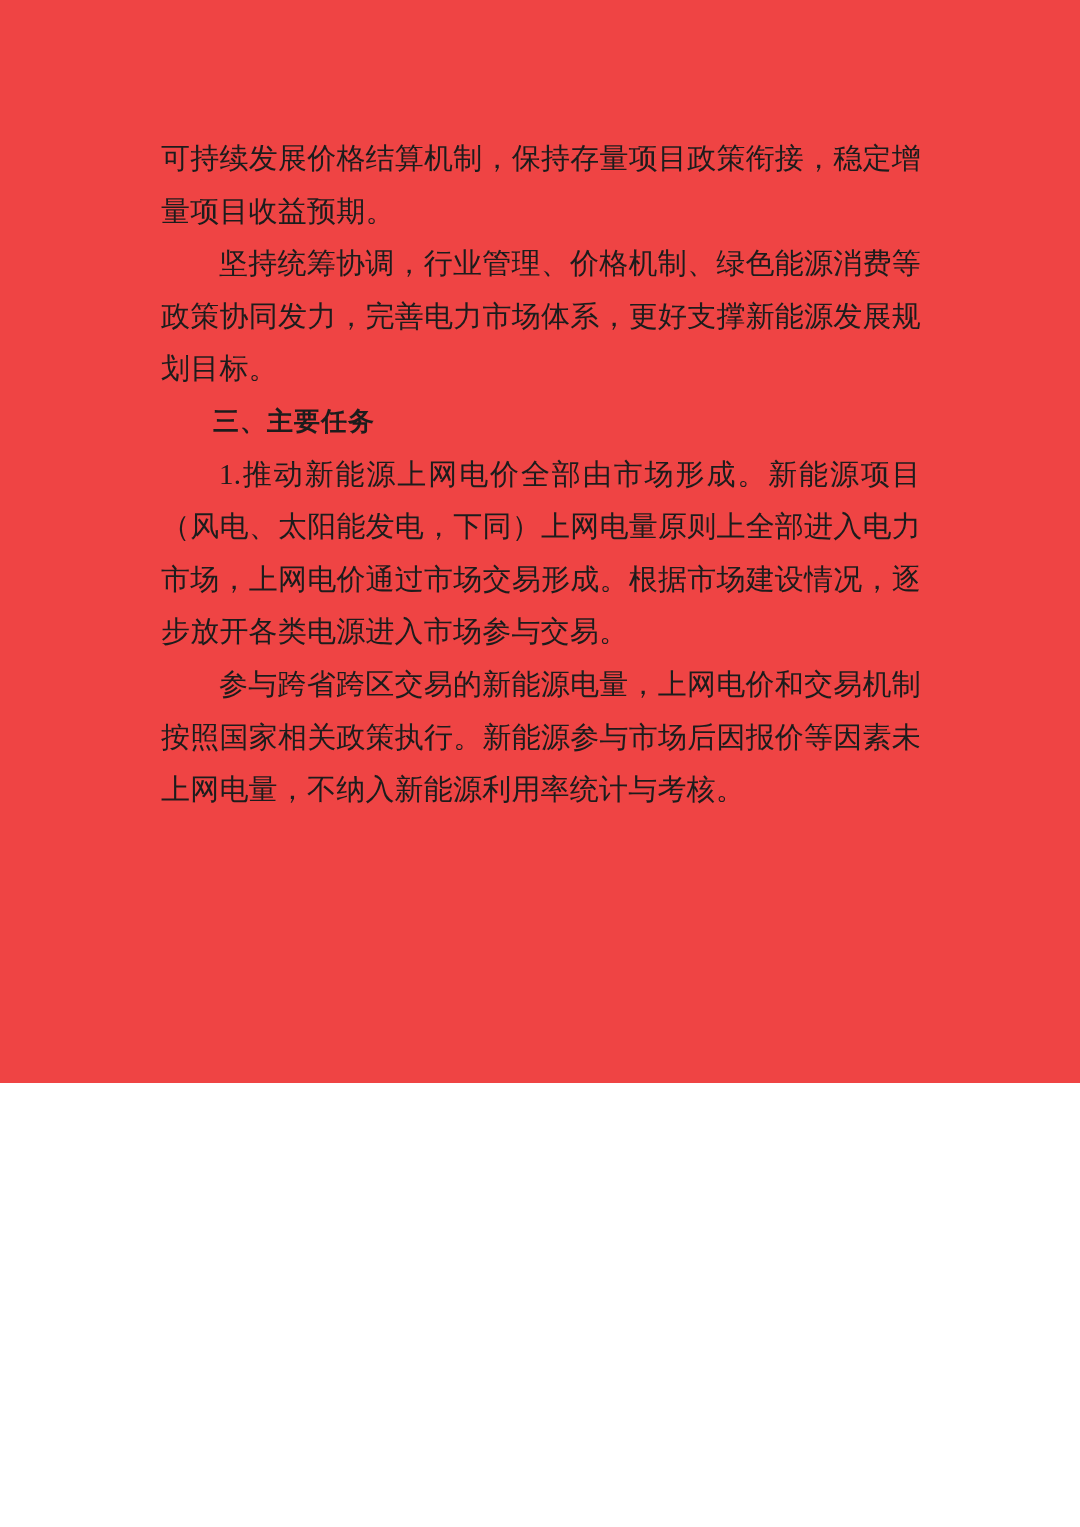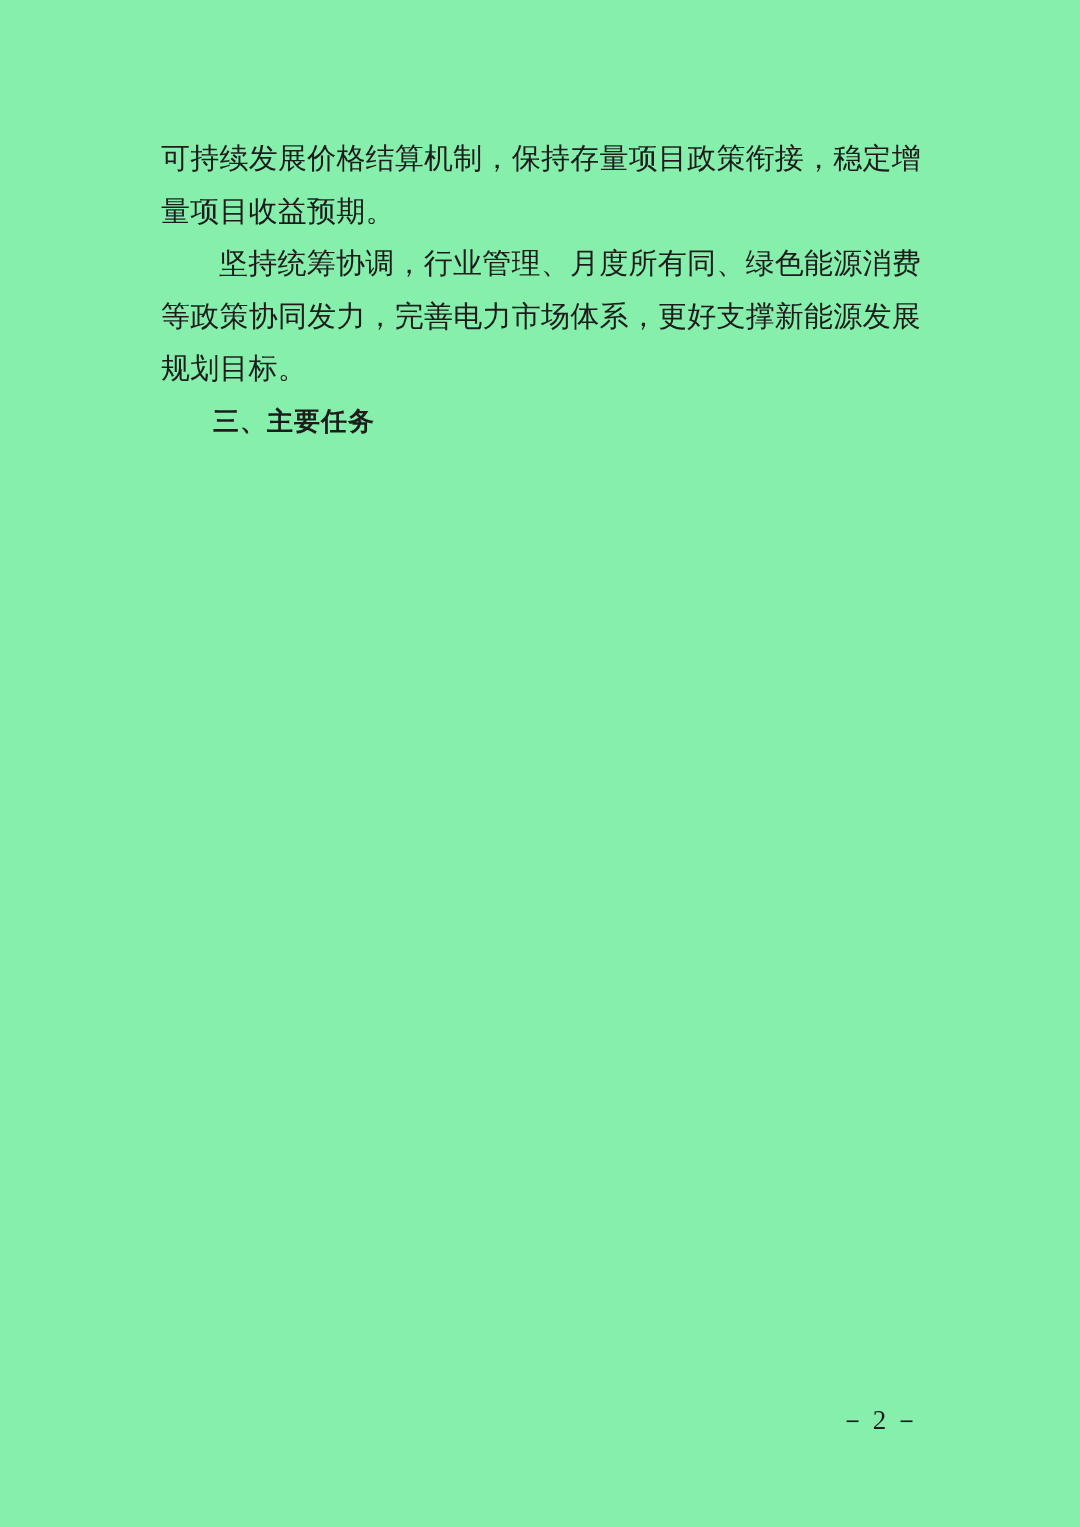--- a/index.html
+++ b/index.html
@@ -3,22 +3,22 @@
 <meta charset="utf-8">
 <style>
   html, body {
     margin: 0;
     padding: 0;
     background: #ffffff;
   }
   .page {
     position: relative;
     width: 1080px;
-    height: 1527px;
-    background: #86efac;
+    height: 1083px;
+    background: #ef4444;
     overflow: hidden;
     color: #1c1c1c;
     font-family: "Liberation Serif", "DejaVu Serif", serif;
   }
   .content {
     position: absolute;
     left: 161px;
     top: 132px;
     width: 760px;
   }
@@ -61,17 +61,19 @@
     color: #1c1c1c;
     font-family: "Liberation Serif", "DejaVu Serif", serif;
   }
 </style>
 </head>
 <body>
 
 <div class="page">
   <div class="content">
     <p class="para">可持续发展价格结算机制，保持存量项目政策衔接，稳定增量项目收益预期。</p>
-    <p class="para indent">坚持统筹协调，行业管理、月度所有同、绿色能源消费等政策协同发力，完善电力市场体系，更好支撑新能源发展规划目标。</p>
+    <p class="para indent">坚持统筹协调，行业管理、价格机制、绿色能源消费等政策协同发力，完善电力市场体系，更好支撑新能源发展规划目标。</p>
     <h2 class="heading-1">三、主要任务</h2>
+    <p class="para indent">1.推动新能源上网电价全部由市场形成。新能源项目（风电、太阳能发电，下同）上网电量原则上全部进入电力市场，上网电价通过市场交易形成。根据市场建设情况，逐步放开各类电源进入市场参与交易。</p>
+    <p class="para indent">参与跨省跨区交易的新能源电量，上网电价和交易机制按照国家相关政策执行。新能源参与市场后因报价等因素未上网电量，不纳入新能源利用率统计与考核。</p>
   </div>
   <div class="page-number">－ 2 －</div>
 </div>
 
 </body></html>

